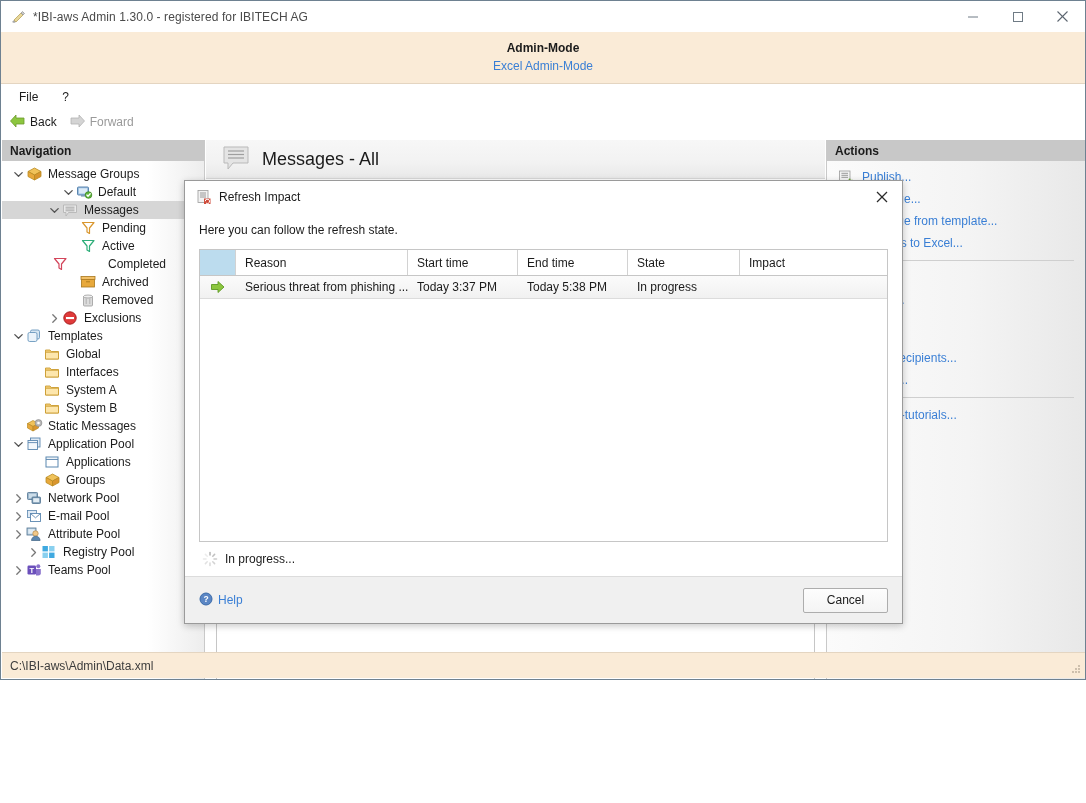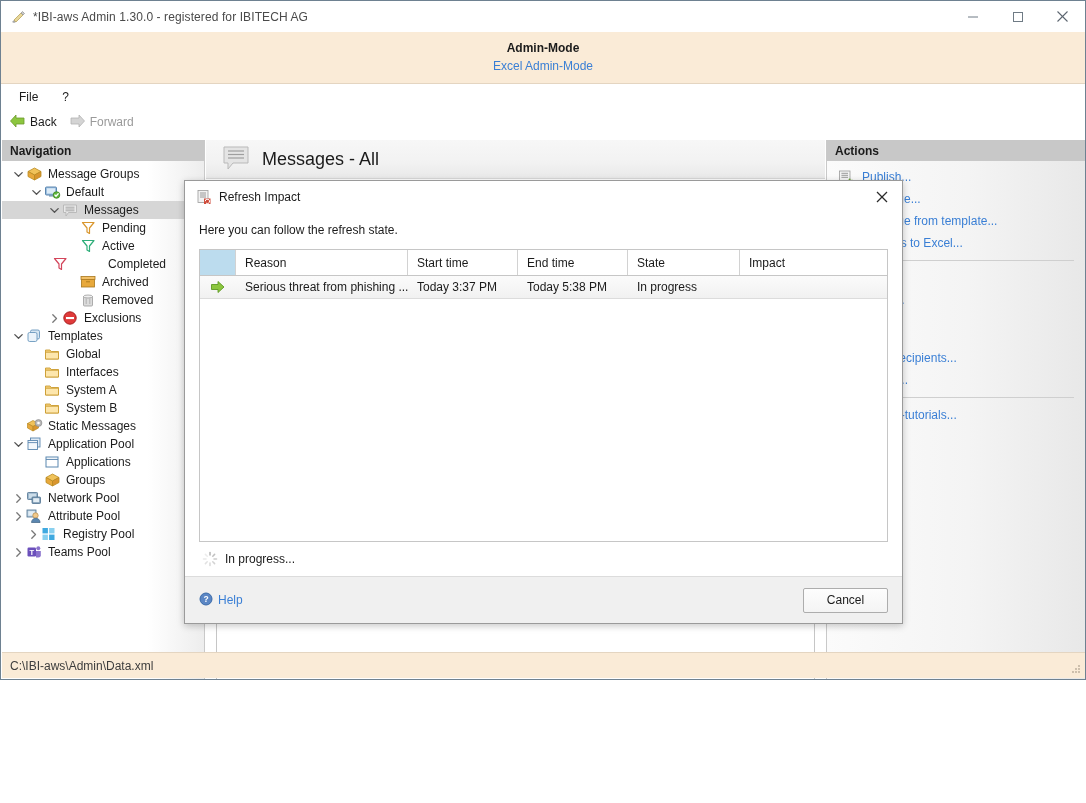--- a/index.html
+++ b/index.html
@@ -287,21 +287,21 @@
               <path d="M1.8 3.6 L5.5 7.3 L9.2 3.6" fill="none" stroke="#555" stroke-width="1.3" stroke-linecap="round" stroke-linejoin="round"></path>
             </svg>
           </span>
           <span class="ticon"><svg width="17" height="16" viewBox="0 0 17 16">
               <path d="M2 5.5 L8.5 2 L15 5.5 L8.5 9 Z" fill="#f0c25a" stroke="#b98a22" stroke-width=".8"></path>
               <path d="M2 5.5 L8.5 9 L8.5 14 L2 10.5 Z" fill="#e8a93c" stroke="#b98a22" stroke-width=".8"></path>
               <path d="M15 5.5 L8.5 9 L8.5 14 L15 10.5 Z" fill="#d9952e" stroke="#b98a22" stroke-width=".8"></path>
             </svg></span>
           <span class="tlabel">Message Groups</span>
         </div>
-        <div class="tree-row" style="padding-left: 26px;">
+        <div class="tree-row" style="padding-left: 26px; margin-left: 32px;">
           <span class="tw">
             <svg width="11" height="11" viewBox="0 0 11 11">
               <path d="M1.8 3.6 L5.5 7.3 L9.2 3.6" fill="none" stroke="#555" stroke-width="1.3" stroke-linecap="round" stroke-linejoin="round"></path>
             </svg>
           </span>
           <span class="ticon"><svg width="17" height="16" viewBox="0 0 17 16">
               <rect x="1.5" y="3" width="11" height="8" rx="1" fill="#9fc0e0" stroke="#4d7ca8" stroke-width=".9"></rect>
               <rect x="3" y="4.3" width="8" height="5.2" fill="#dcebf7"></rect>
               <rect x="5" y="11" width="4" height="1.6" fill="#7d9cb8"></rect>
               <circle cx="12.5" cy="11" r="3.3" fill="#5eb83a" stroke="#3d8522" stroke-width=".8"></circle>
@@ -466,20 +466,33 @@
               <path d="M3.8 1.8 L7.5 5.5 L3.8 9.2" fill="none" stroke="#777" stroke-width="1.3" stroke-linecap="round" stroke-linejoin="round"></path>
             </svg>
           </span>
           <span class="ticon"><svg width="17" height="16" viewBox="0 0 17 16">
               <rect x="1.5" y="2.5" width="10" height="7" rx=".8" fill="#9db7cc" stroke="#4f7290" stroke-width=".8"></rect>
               <rect x="3" y="3.8" width="7" height="4.4" fill="#ccdde9"></rect>
               <rect x="6" y="7" width="8.5" height="6.5" rx=".8" fill="#7e9cb5" stroke="#4f7290" stroke-width=".8"></rect>
               <rect x="7.2" y="8.2" width="6" height="4" fill="#e3edf4"></rect>
             </svg></span>
           <span class="tlabel">Network Pool</span>
+        </div>
+        <div class="tree-row" style="padding-left: 8px;">
+          <span class="tw">
+            <svg width="11" height="11" viewBox="0 0 11 11">
+              <path d="M3.8 1.8 L7.5 5.5 L3.8 9.2" fill="none" stroke="#777" stroke-width="1.3" stroke-linecap="round" stroke-linejoin="round"></path>
+            </svg>
+          </span>
+          <span class="ticon"><svg width="17" height="16" viewBox="0 0 17 16">
+              <rect x="1.5" y="2.5" width="9" height="7" fill="#dfeaf5" stroke="#5b87b0" stroke-width=".8"></rect>
+              <rect x="4.5" y="5.5" width="10" height="8" fill="#ffffff" stroke="#5b87b0" stroke-width=".9"></rect>
+              <path d="M4.5 5.5 L9.5 9.8 L14.5 5.5" fill="none" stroke="#5b87b0" stroke-width=".9"></path>
+            </svg></span>
+          <span class="tlabel">E-mail Pool</span>
         </div>
         <div class="tree-row" style="padding-left: 8px;">
           <span class="tw">
             <svg width="11" height="11" viewBox="0 0 11 11">
               <path d="M3.8 1.8 L7.5 5.5 L3.8 9.2" fill="none" stroke="#777" stroke-width="1.3" stroke-linecap="round" stroke-linejoin="round"></path>
             </svg>
           </span>
           <span class="ticon"><svg width="17" height="16" viewBox="0 0 17 16">
               <rect x="1" y="2" width="9" height="7" fill="#b9cfe0" stroke="#4f7290" stroke-width=".8"></rect>
               <rect x="2.3" y="3.2" width="6.4" height="4.4" fill="#e2edf5"></rect>

